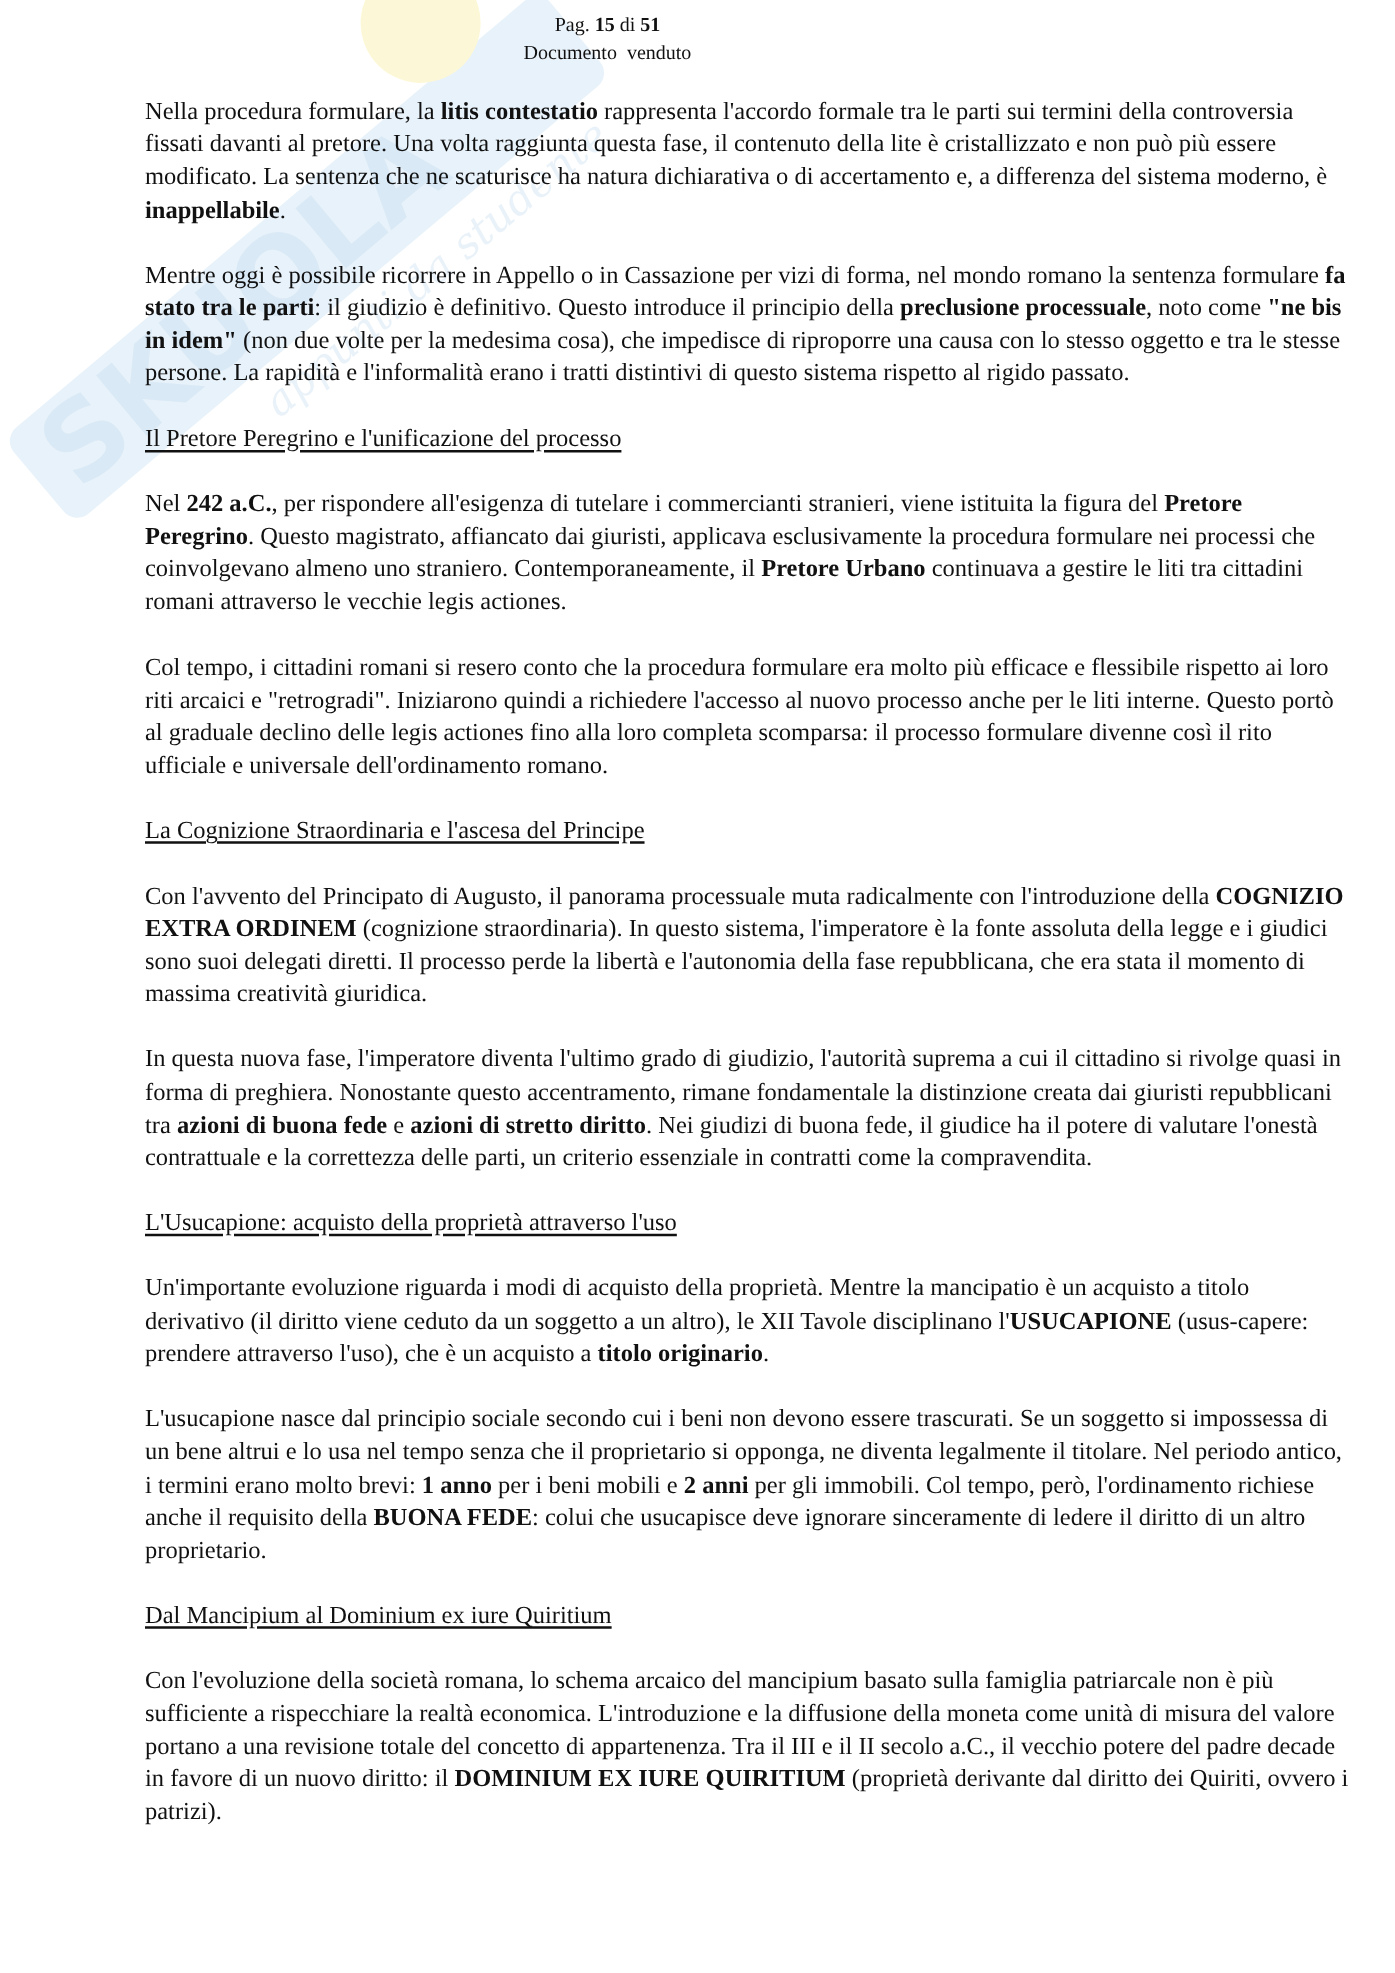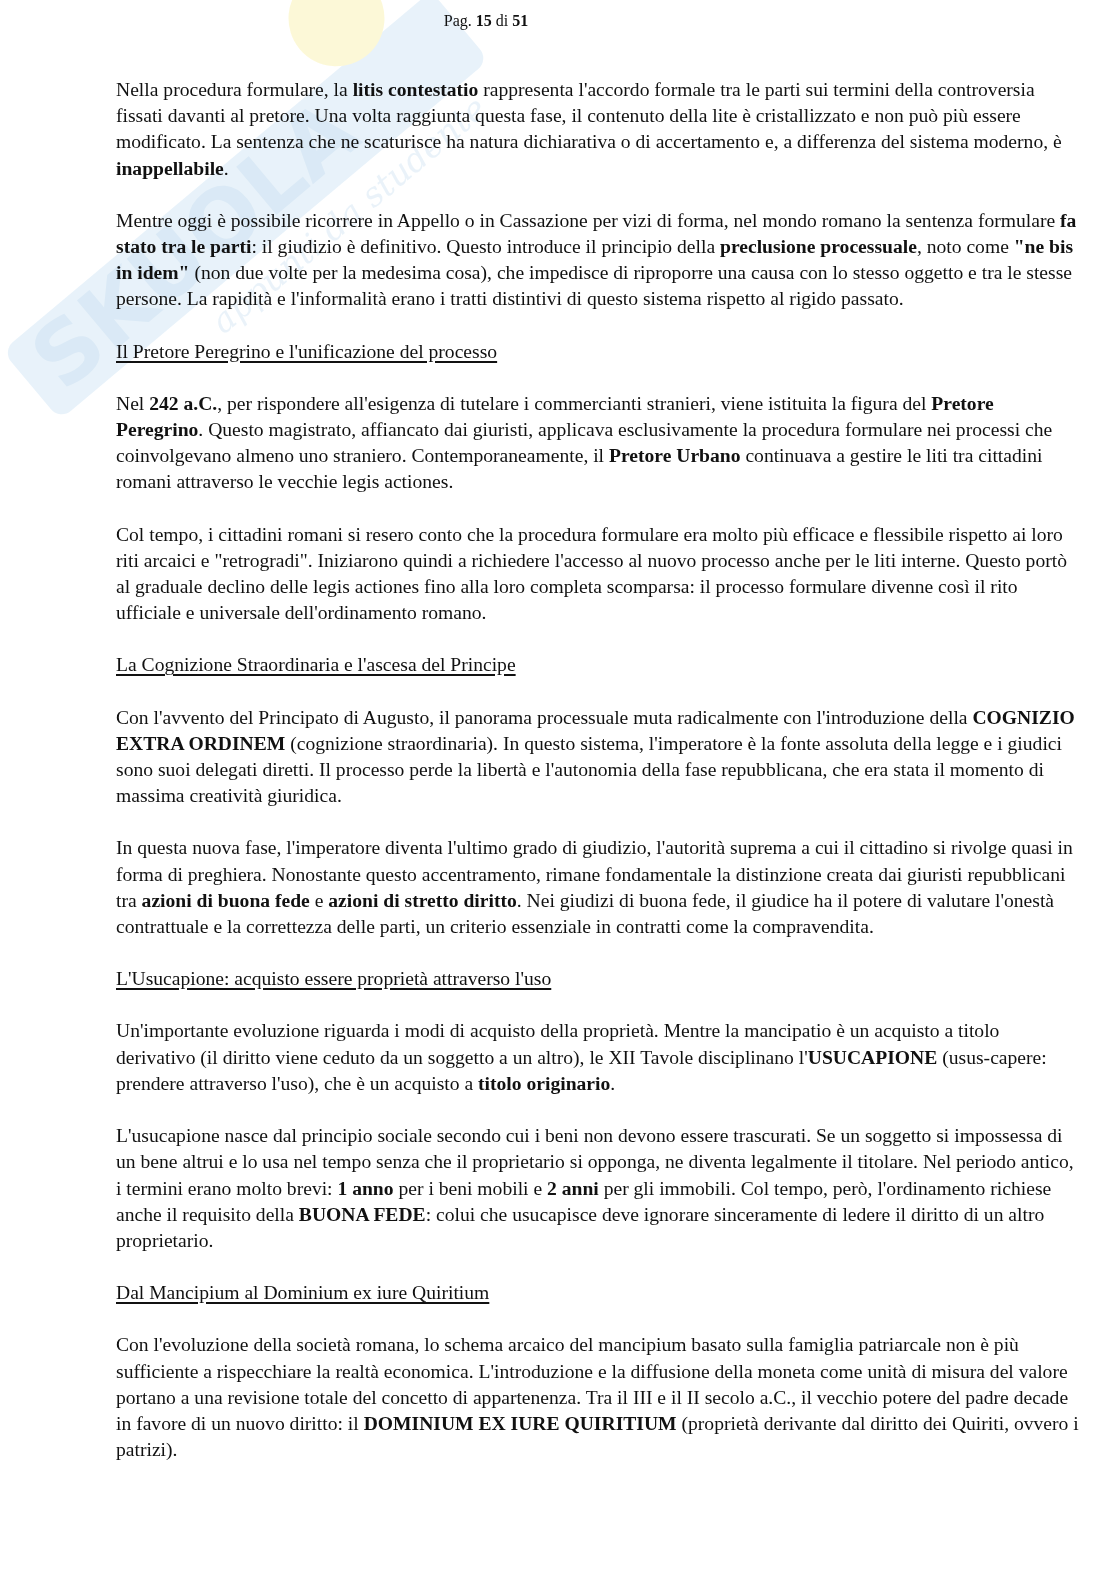--- a/index.html
+++ b/index.html
@@ -73,29 +73,30 @@
   </g>
 </svg>
 
 <div class="page-header">
   <div>
     <span>Pag.</span>
     <b>15</b>
     <span>di</span>
     <b>51</b>
   </div>
+  <div style="white-space:pre;">Documento  venduto</div>
 </div>
 
 <div class="content" id="content">
     <p><span>Nella procedura formulare, la </span><span class="run-bold">litis contestatio</span><span> rappresenta l'accordo formale tra le parti sui termini della controversia fissati davanti al pretore. Una volta raggiunta questa fase, il contenuto della lite è cristallizzato e non può più essere modificato. La sentenza che ne scaturisce ha natura dichiarativa o di accertamento e, a differenza del sistema moderno, è </span><span class="run-bold">inappellabile</span><span>.</span></p>
     <p><span>Mentre oggi è possibile ricorrere in Appello o in Cassazione per vizi di forma, nel mondo romano la sentenza formulare </span><span class="run-bold">fa stato tra le parti</span><span>: il giudizio è definitivo. Questo introduce il principio della </span><span class="run-bold">preclusione processuale</span><span>, noto come </span><span class="run-bold">"ne bis in idem"</span><span> (non due volte per la medesima cosa), che impedisce di riproporre una causa con lo stesso oggetto e tra le stesse persone. La rapidità e l'informalità erano i tratti distintivi di questo sistema rispetto al rigido passato.</span></p>
     <h2>Il Pretore Peregrino e l'unificazione del processo</h2>
     <p><span>Nel </span><span class="run-bold">242 a.C.</span><span>, per rispondere all'esigenza di tutelare i commercianti stranieri, viene istituita la figura del </span><span class="run-bold">Pretore Peregrino</span><span>. Questo magistrato, affiancato dai giuristi, applicava esclusivamente la procedura formulare nei processi che coinvolgevano almeno uno straniero. Contemporaneamente, il </span><span class="run-bold">Pretore Urbano</span><span> continuava a gestire le liti tra cittadini romani attraverso le vecchie </span><span class="run-italic">legis actiones</span><span>.</span></p>
     <p><span>Col tempo, i cittadini romani si resero conto che la procedura formulare era molto più efficace e flessibile rispetto ai loro riti arcaici e "retrogradi". Iniziarono quindi a richiedere l'accesso al nuovo processo anche per le liti interne. Questo portò al graduale declino delle </span><span class="run-italic">legis actiones</span><span> fino alla loro completa scomparsa: il processo formulare divenne così il rito ufficiale e universale dell'ordinamento romano.</span></p>
     <h2>La Cognizione Straordinaria e l'ascesa del Principe</h2>
     <p><span>Con l'avvento del Principato di Augusto, il panorama processuale muta radicalmente con l'introduzione della </span><span class="run-bold">COGNIZIO EXTRA ORDINEM</span><span> (cognizione straordinaria). In questo sistema, l'imperatore è la fonte assoluta della legge e i giudici sono suoi delegati diretti. Il processo perde la libertà e l'autonomia della fase repubblicana, che era stata il momento di massima creatività giuridica.</span></p>
     <p><span>In questa nuova fase, l'imperatore diventa l'ultimo grado di giudizio, l'autorità suprema a cui il cittadino si rivolge quasi in forma di preghiera. Nonostante questo accentramento, rimane fondamentale la distinzione creata dai giuristi repubblicani tra </span><span class="run-bold">azioni di buona fede</span><span> e </span><span class="run-bold">azioni di stretto diritto</span><span>. Nei giudizi di buona fede, il giudice ha il potere di valutare l'onestà contrattuale e la correttezza delle parti, un criterio essenziale in contratti come la compravendita.</span></p>
-    <h2>L'Usucapione: acquisto essere proprietà attraverso l'uso</h2>
+    <h2>L'Usucapione: acquisto della proprietà attraverso l'uso</h2>
     <p><span>Un'importante evoluzione riguarda i modi di acquisto della proprietà. Mentre la </span><span class="run-italic">mancipatio</span><span> è un acquisto a titolo derivativo (il diritto viene ceduto da un soggetto a un altro), le XII Tavole disciplinano l'</span><span class="run-bold">USUCAPIONE</span><span> (</span><span class="run-italic">usus-capere</span><span>: prendere attraverso l'uso), che è un acquisto a </span><span class="run-bold">titolo originario</span><span>.</span></p>
     <p><span>L'usucapione nasce dal principio sociale secondo cui i beni non devono essere trascurati. Se un soggetto si impossessa di un bene altrui e lo usa nel tempo senza che il proprietario si opponga, ne diventa legalmente il titolare. Nel periodo antico, i termini erano molto brevi: </span><span class="run-bold">1 anno</span><span> per i beni mobili e </span><span class="run-bold">2 anni</span><span> per gli immobili. Col tempo, però, l'ordinamento richiese anche il requisito della </span><span class="run-bold">BUONA FEDE</span><span>: colui che usucapisce deve ignorare sinceramente di ledere il diritto di un altro proprietario.</span></p>
     <h2>Dal Mancipium al Dominium ex iure Quiritium</h2>
     <p><span>Con l'evoluzione della società romana, lo schema arcaico del </span><span class="run-italic">mancipium</span><span> basato sulla famiglia patriarcale non è più sufficiente a rispecchiare la realtà economica. L'introduzione e la diffusione della moneta come unità di misura del valore portano a una revisione totale del concetto di appartenenza. Tra il III e il II secolo a.C., il vecchio potere del padre decade in favore di un nuovo diritto: il </span><span class="run-bold">DOMINIUM EX IURE QUIRITIUM</span><span> (proprietà derivante dal diritto dei Quiriti, ovvero i patrizi).</span></p>
   </div>
 
 </body></html>

